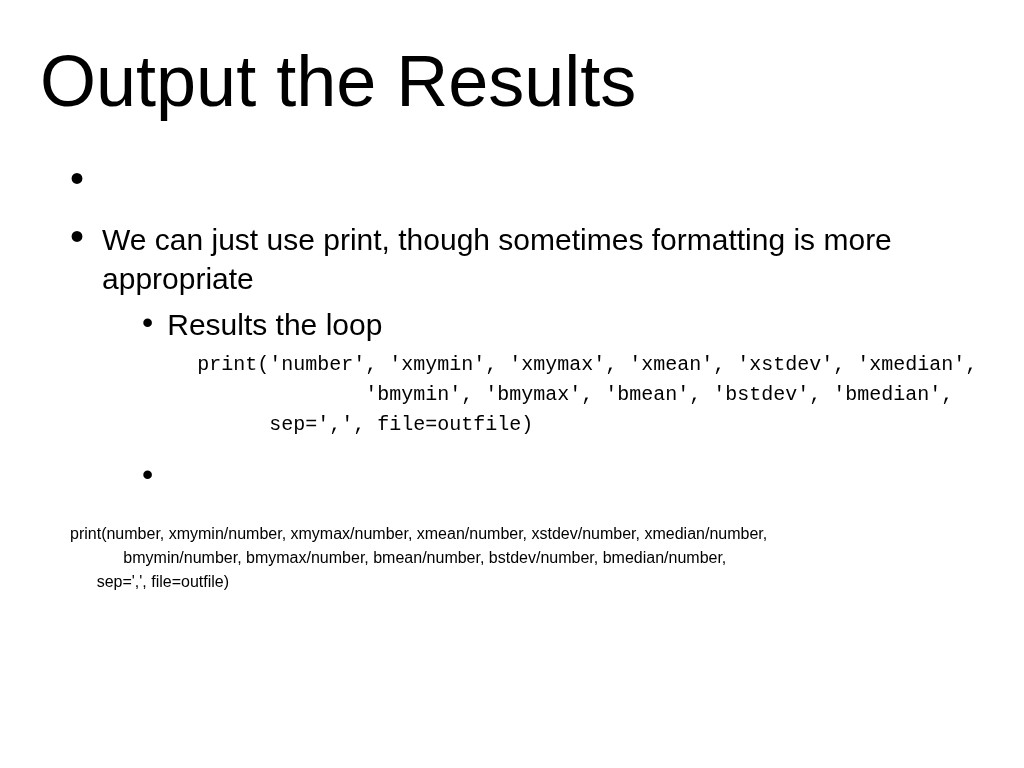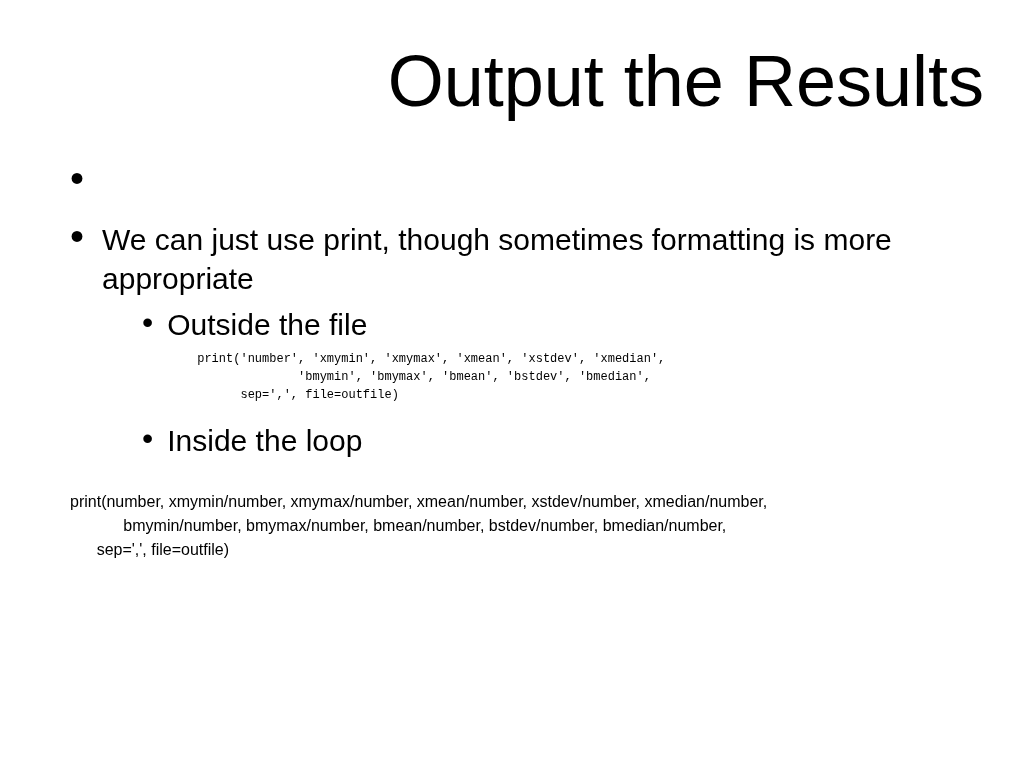--- a/index.html
+++ b/index.html
@@ -13,21 +13,21 @@
       font-family: Arial, Helvetica, sans-serif;
       width: 1024px;
       height: 768px;
       overflow: hidden;
       padding: 20px 40px;
     }
 
     .slide-title {
       font-size: 72px;
       font-weight: normal;
-      text-align: right;
+      text-align: left;
       margin-top: 20px;
       margin-bottom: 40px;
       color: #000000;
     }
 
     .content {
       padding-left: 30px;
     }
 
     .bullet-level1 {
@@ -66,21 +66,21 @@
     .bullet-dot2 {
       font-size: 32px;
       line-height: 1;
       margin-right: 14px;
       margin-top: -2px;
       flex-shrink: 0;
     }
 
     .code-block {
       font-family: 'Courier New', Courier, monospace;
-      font-size: 12px;
+      font-size: 20px;
       color: #000000;
       margin-top: 8px;
       margin-left: 30px;
       line-height: 1.5;
       white-space: pre;
     }
 
     .code-block-outer {
       font-family: Liberation Sans, sans-serif;
       font-size: 16px;
@@ -110,32 +110,29 @@
     <span class="bullet-dot">•</span>
     <div>
       <span class="bullet-text">We can just use print, though sometimes formatting is more appropriate</span>
 
       
       <div class="sub-bullets">
 
         <div class="bullet-level2">
           <span class="bullet-dot2">•</span>
           <div>
-            <span>Outside the file</span>
+            <span>Results the loop</span>
             <div class="code-block">print('number', 'xmymin', 'xmymax', 'xmean', 'xstdev', 'xmedian',
               'bmymin', 'bmymax', 'bmean', 'bstdev', 'bmedian',
       sep=',', file=outfile)</div>
           </div>
         </div>
 
         <div class="bullet-level2 inside-loop-section">
           <span class="bullet-dot2">•</span>
-          <div>
-            <span>Inside the loop</span>
-          </div>
         </div>
 
       </div>
     </div>
   </div>
 
   <div class="code-block-outer">print(number, xmymin/number, xmymax/number, xmean/number, xstdev/number, xmedian/number,
             bmymin/number, bmymax/number, bmean/number, bstdev/number, bmedian/number,
       sep=',', file=outfile)</div>
 

